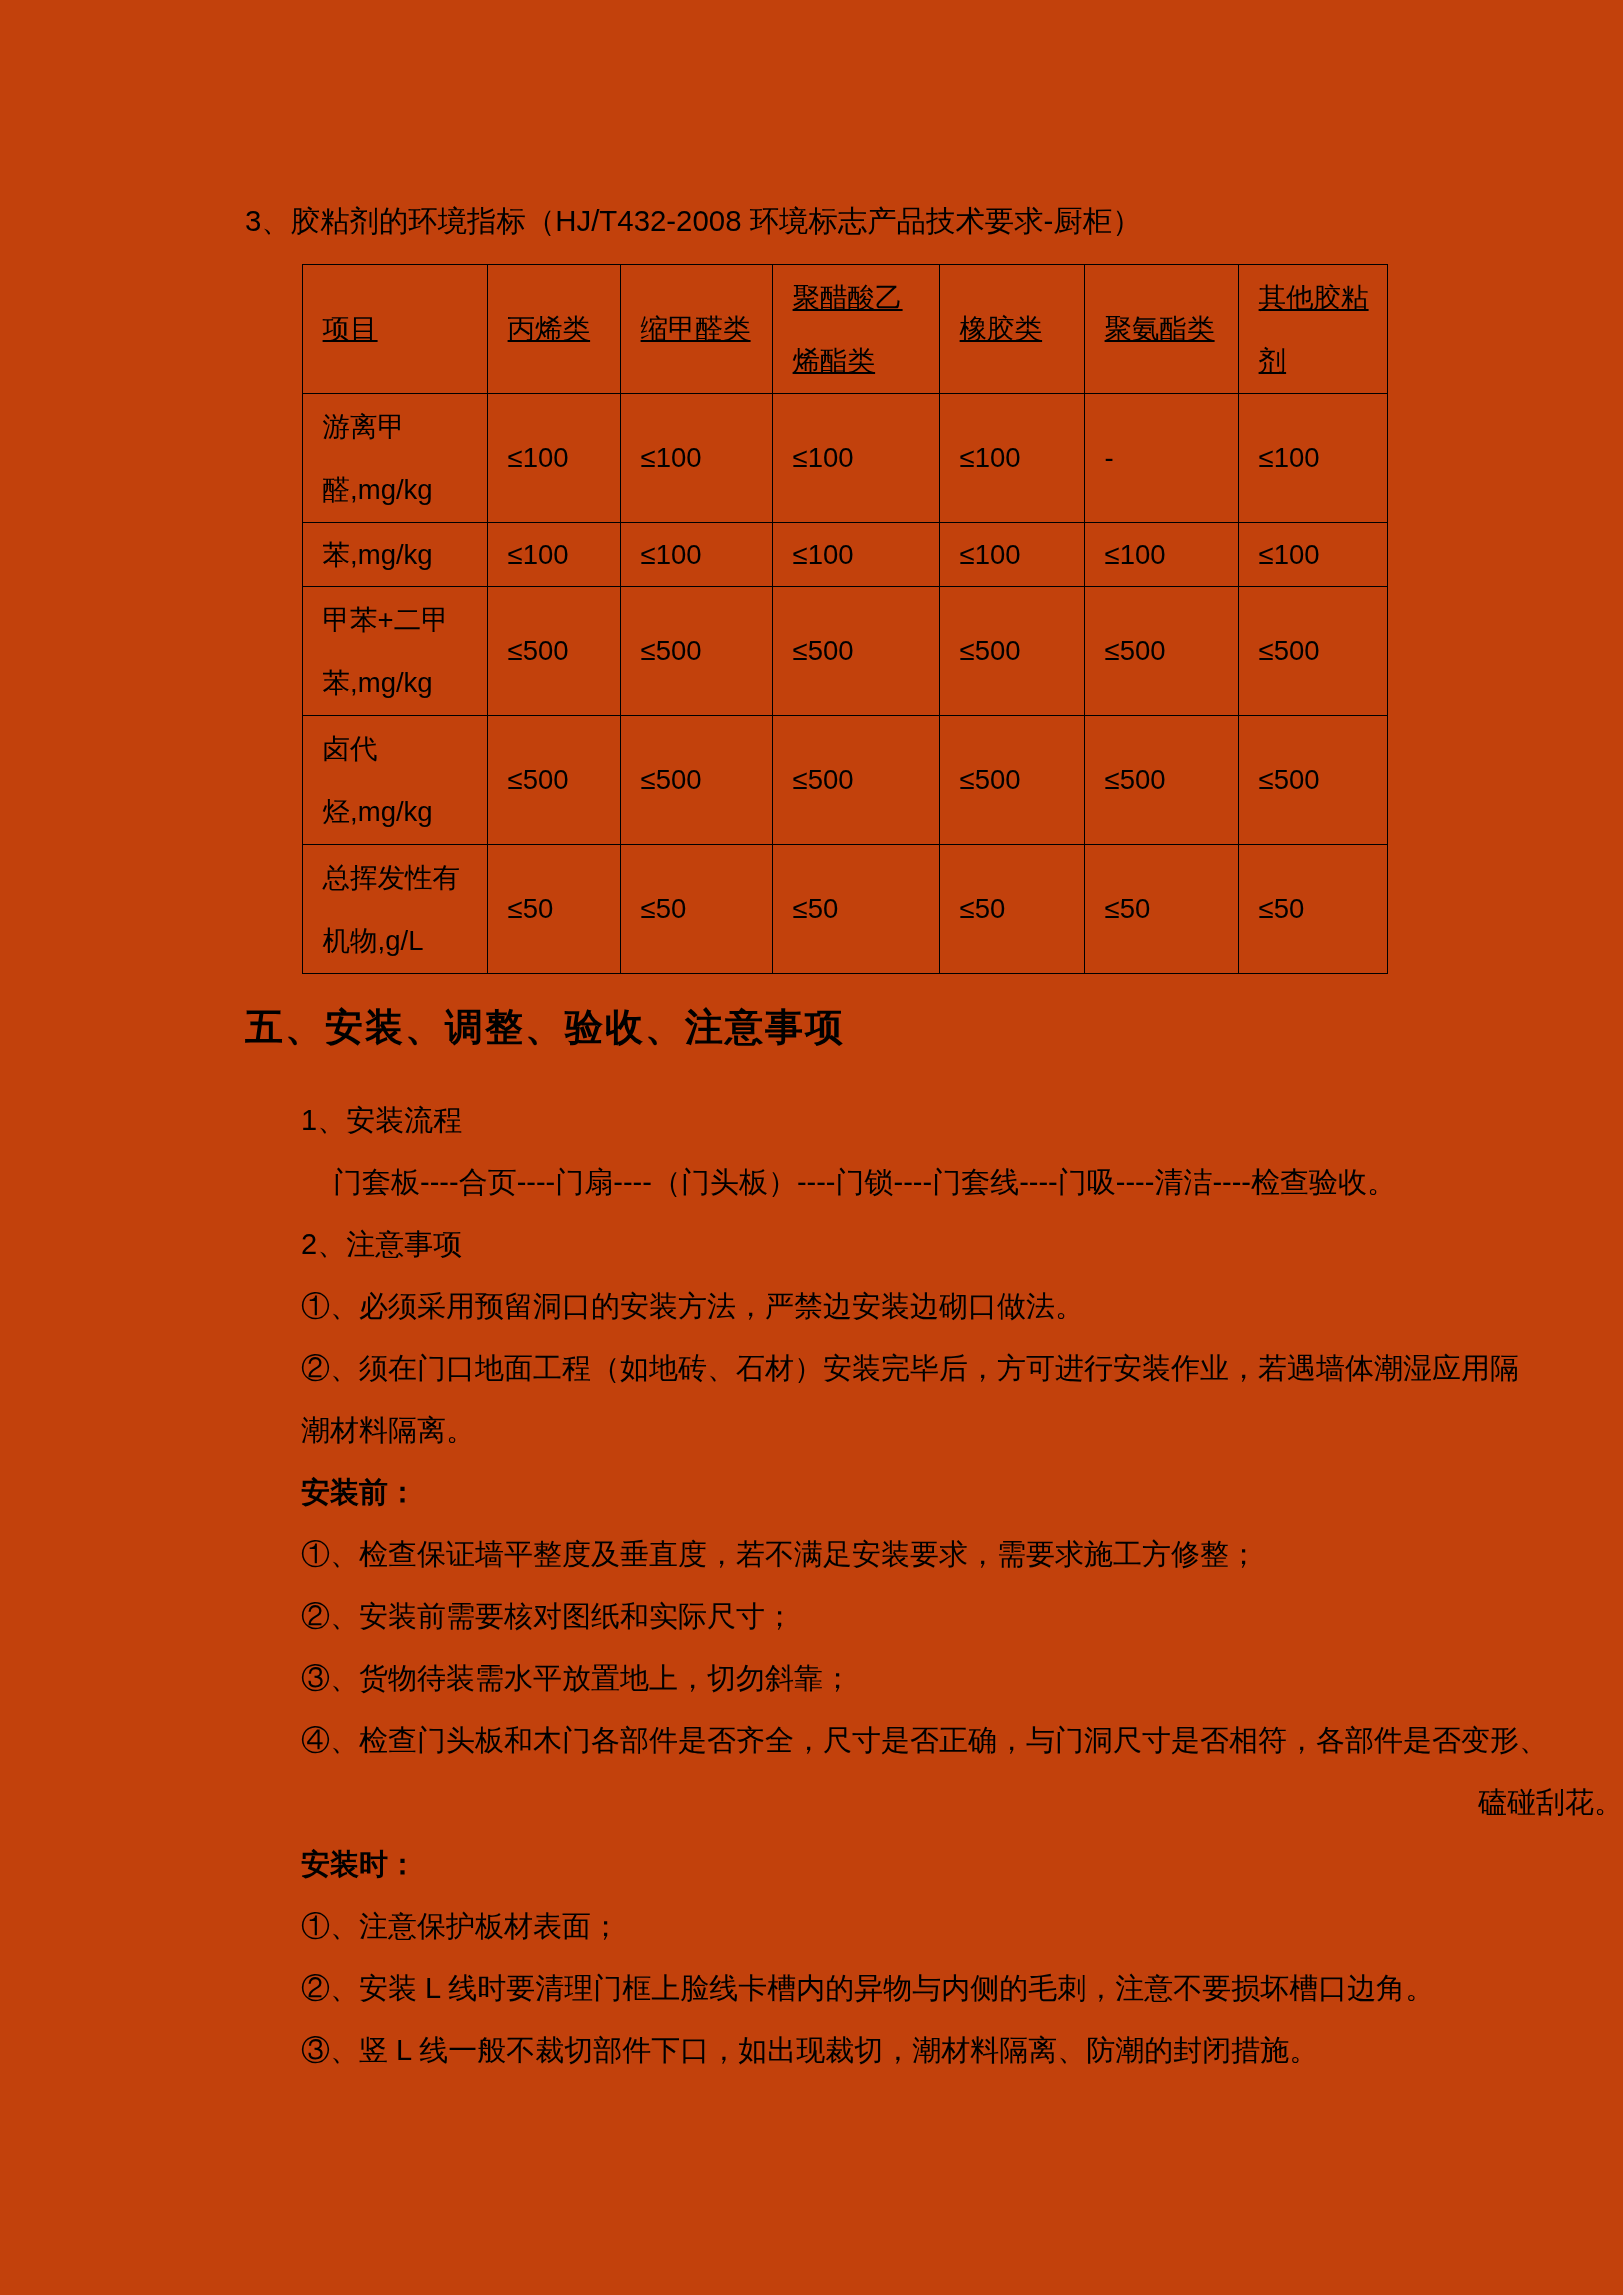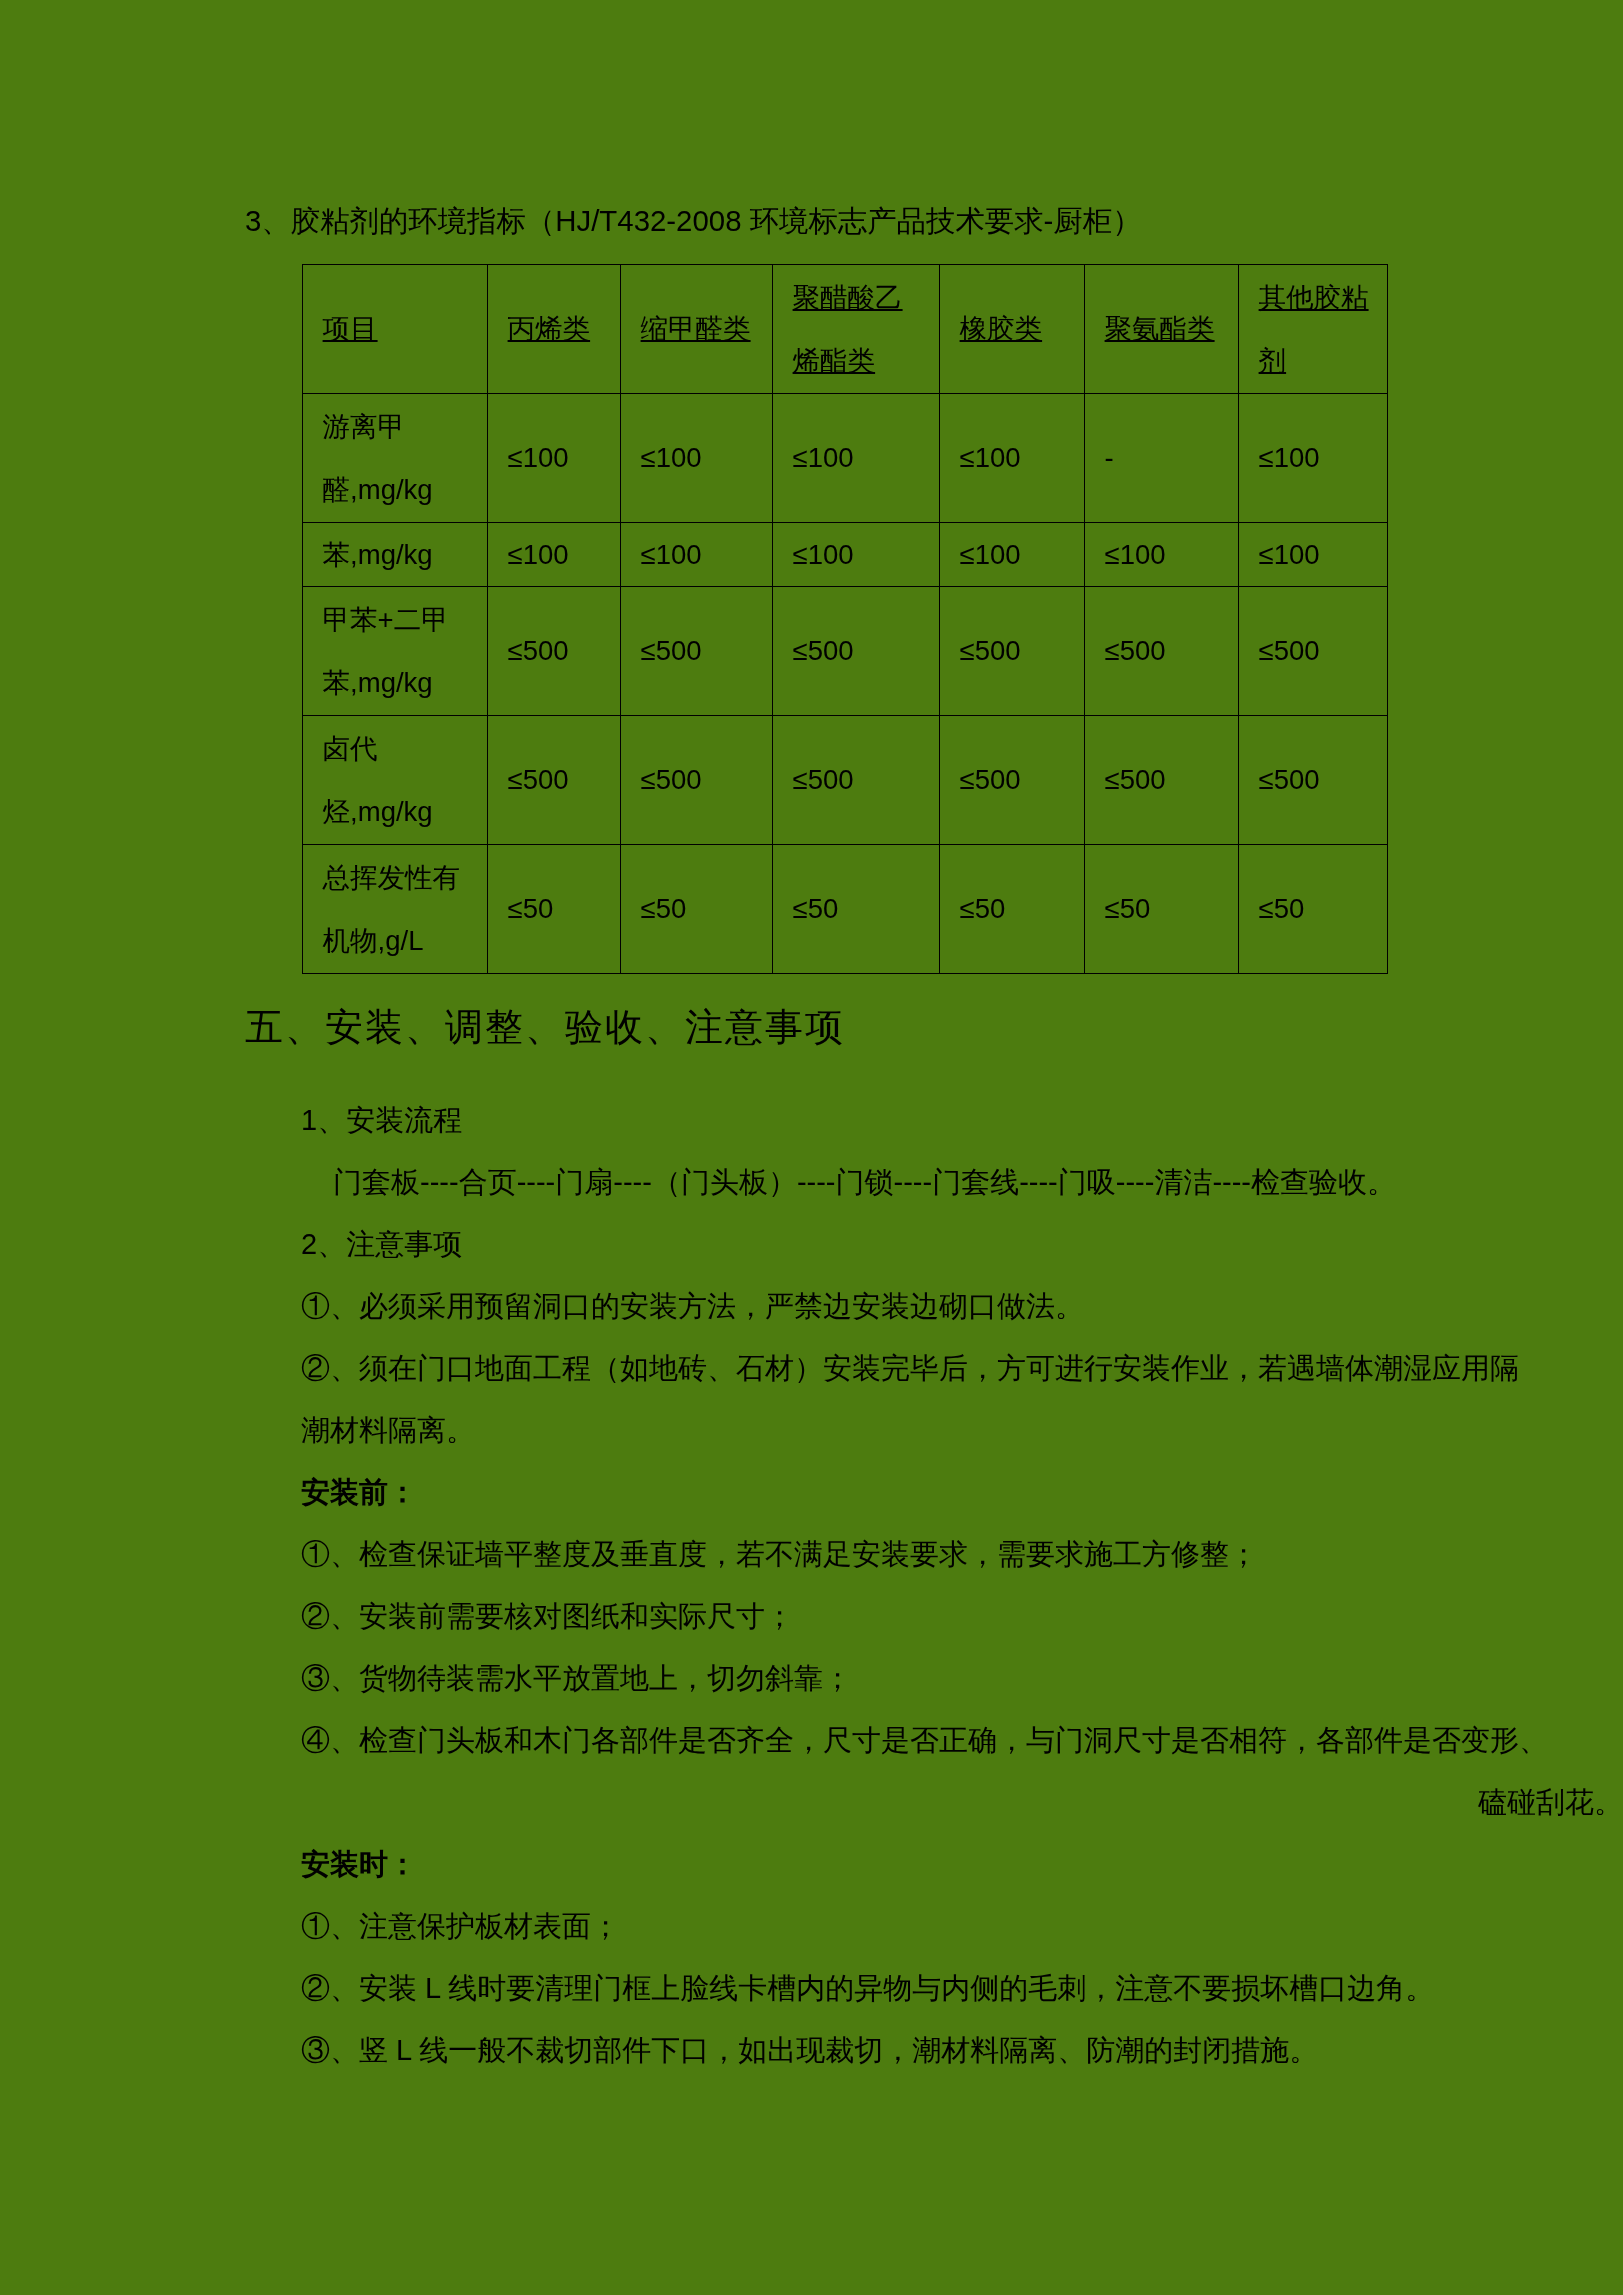--- a/index.html
+++ b/index.html
@@ -4,21 +4,21 @@
 <style>
   html, body {
     margin: 0;
     padding: 0;
     background: #ffffff;
   }
   .doc-page {
     position: relative;
     width: 1623px;
     height: 2295px;
-    background: #4d7c0f;
+    background: #c2410c;
     color: #000000;
     font-family: "Liberation Sans", sans-serif;
     overflow: hidden;
   }
   .doc-title {
     margin: 202px 118px 0 245px;
     font-size: 29.4px;
     line-height: 38px;
     white-space: nowrap;
   }
@@ -44,21 +44,21 @@
   .col-c4    { width: 145px; }
   .col-c5    { width: 154px; }
   .col-c6    { width: 149px; }
   tr.r-head  td { height: 128px; text-decoration: underline; }
   tr.r-tall  td { height: 128px; }
   tr.r-short td { height: 62px;  }
   .section-heading {
     margin: 27.5px 118px 0 245px;
     font-size: 38px;
     line-height: 52px;
-    font-weight: normal;
+    font-weight: bold;
     letter-spacing: 2px;
     white-space: nowrap;
   }
   .lines {
     margin: 36px 0 0 245px;
   }
   .line {
     font-size: 29px;
     height: 62px;
     line-height: 62px;

